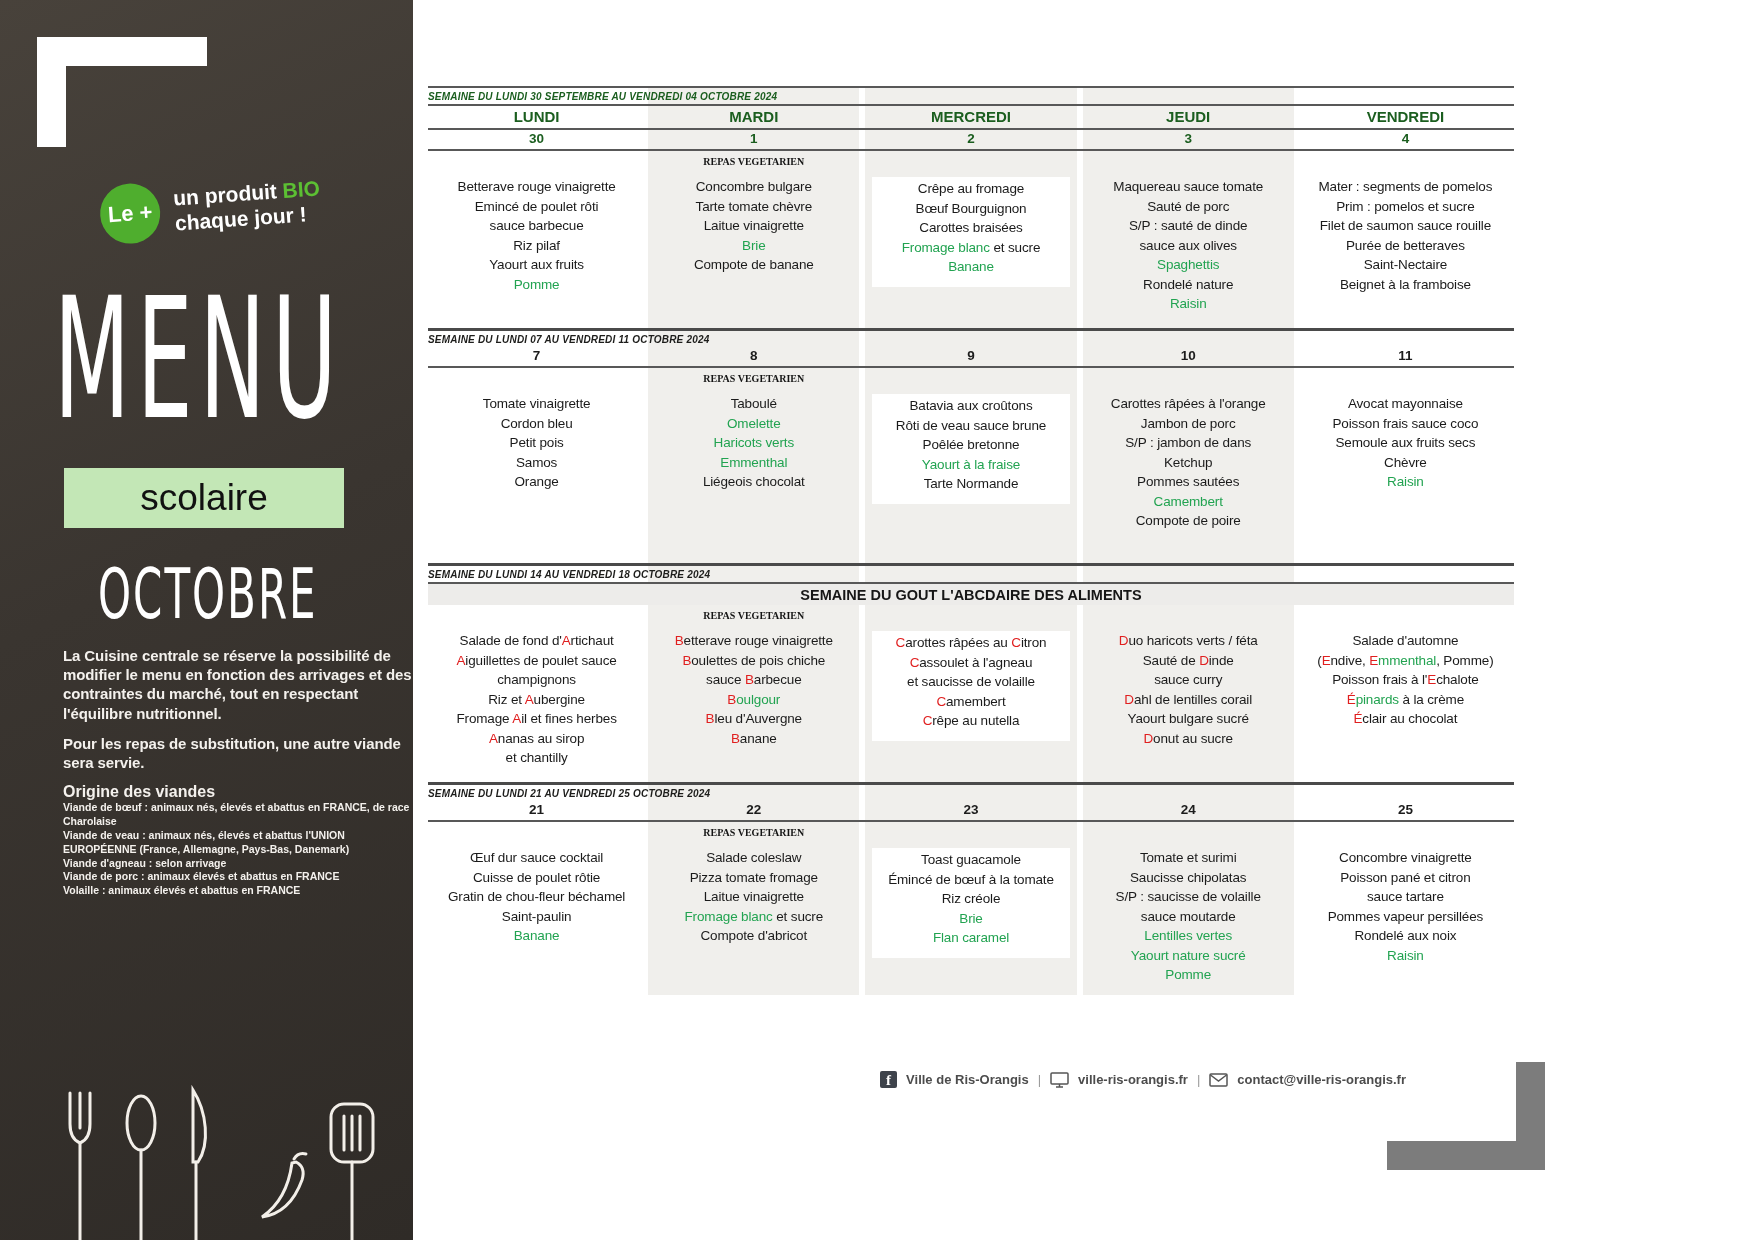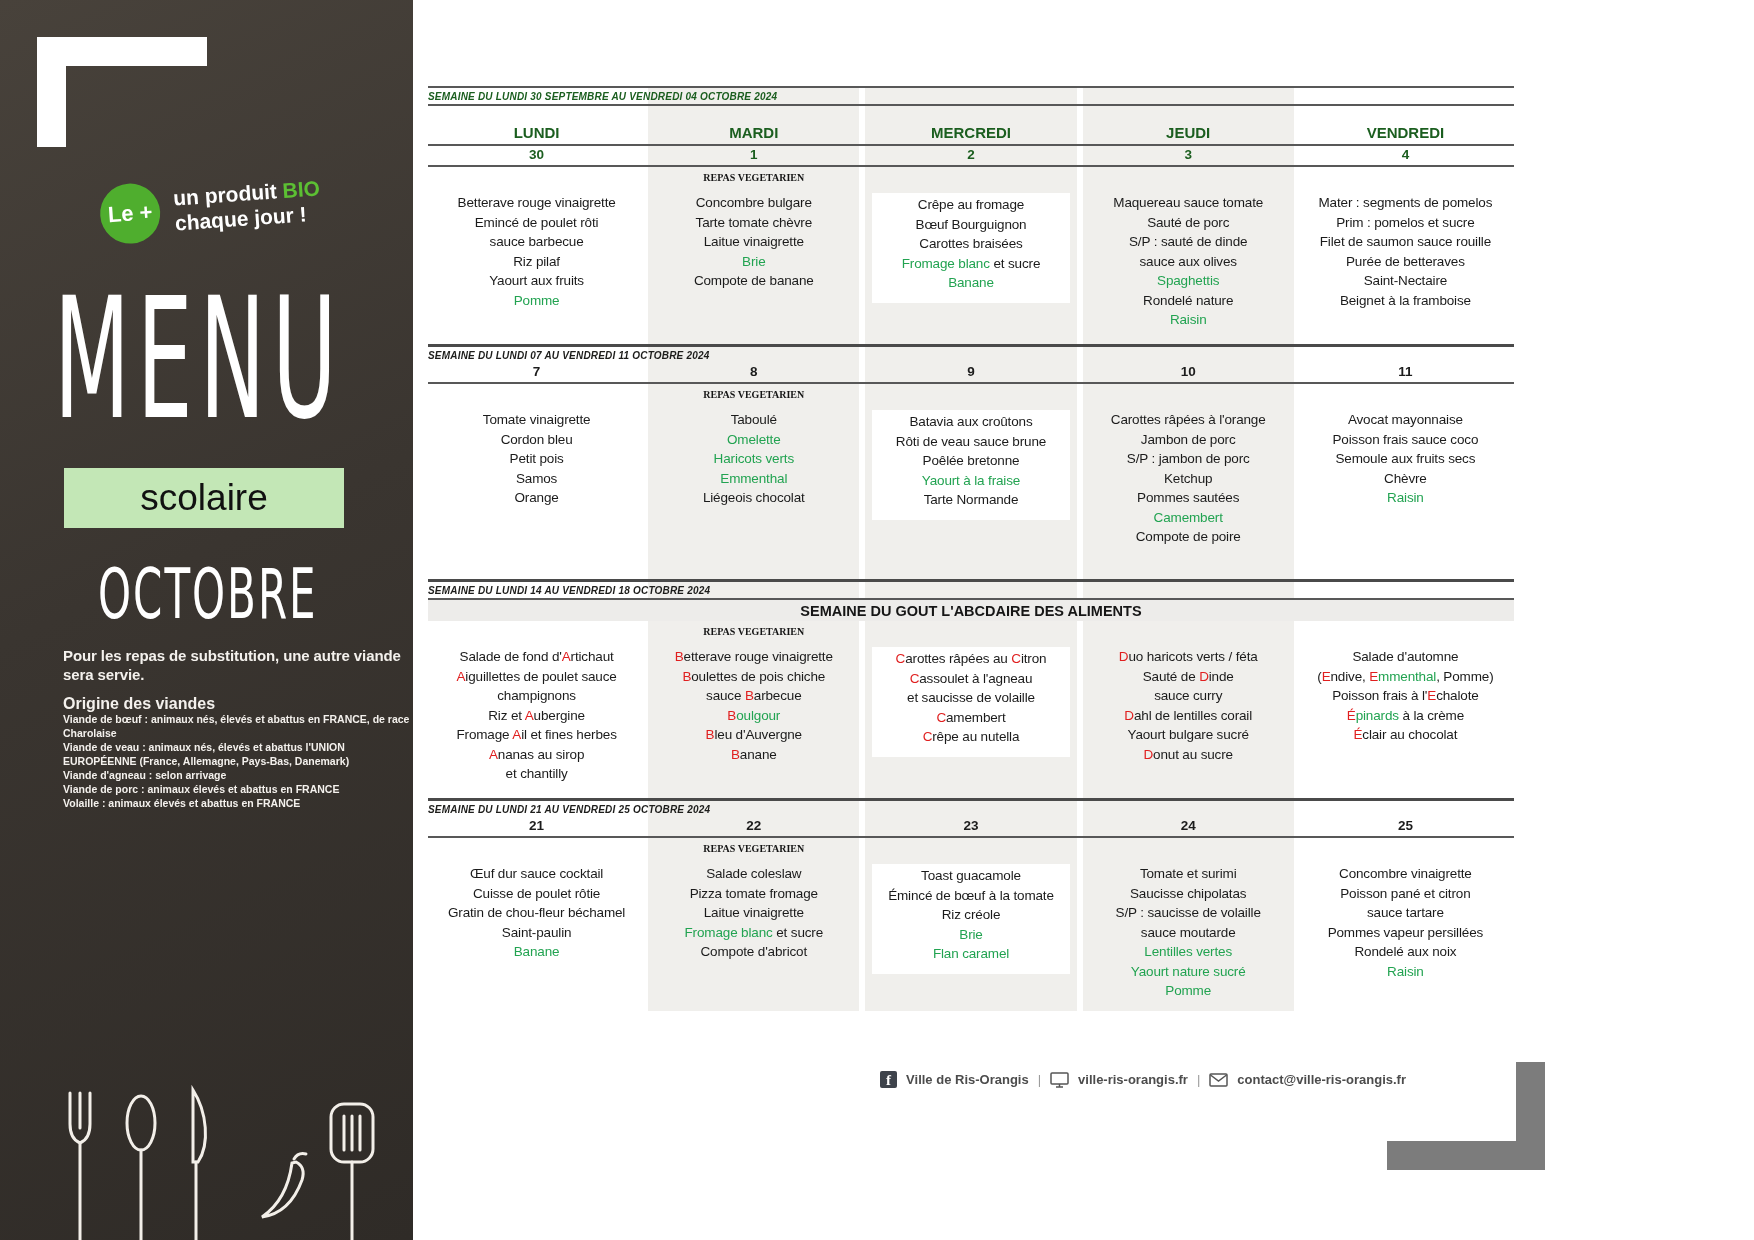--- a/index.html
+++ b/index.html
@@ -46,21 +46,21 @@
   .stripe.c2{left:calc(40% + 3px);width:calc(20% - 6px);}
   .stripe.c3{left:calc(60% + 3px);width:calc(20% - 6px);}
   #weeks{position:relative;z-index:1;}
 
   .rule{border-top:2px solid #585858;height:0;}
   .rule.thick{border-top:3px solid #4a4a4a;}
   .week-label{text-align:left;font-size:10px;font-weight:bold;font-style:italic;
               padding:3px 0 2px;color:#1d1d1b;letter-spacing:0.2px;}
   .week-label.green{color:#1b5e1f;}
   .day-names,.dates,.days{display:grid;grid-template-columns:repeat(5,1fr);text-align:center;}
-  .day-names{font-size:15px;font-weight:bold;color:#1b5e1f;padding:2px 0 3px;margin-top:16px;}
+  .day-names{font-size:15px;font-weight:bold;color:#1b5e1f;padding:2px 0 3px;}
   .dates{font-size:13.5px;font-weight:bold;color:#1c1c1c;padding:1px 0 3px;}
   .dates.green{color:#1b5e1f;}
   .banner{text-align:center;font-weight:bold;font-size:14.5px;background:#edecea;
           padding:3px 0 2px;color:#161616;}
   .days{padding-top:5px;}
   .veg-slot{height:21px;font-weight:bold;font-size:10px;color:#141414;font-family:Liberation Serif, serif;}
   .items{margin:0 4px;}
   .items.white-panel{background:#ffffff;margin:0 10px;padding:2px 0 10px;}
   .menu-item{font-size:13.5px;line-height:19.5px;color:#1b1b1b;letter-spacing:-0.15px;}
   .txt-green{color:#22a351;}
@@ -94,20 +94,21 @@
       <div><span>un produit </span><span class="bio">BIO</span></div>
       <div>chaque jour !</div>
     </div>
   </div>
 
   <div class="menu-title">MENU</div>
   <div class="scolaire-box">scolaire</div>
   <div class="october">OCTOBRE</div>
 
   <div class="side-copy">
+    <p>La Cuisine centrale se réserve la possibilité de modifier le menu en fonction des arrivages et des contraintes du marché, tout en respectant l'équilibre nutritionnel.</p>
     <p>Pour les repas de substitution, une autre viande sera servie.</p>
     <div class="origin-title">Origine des viandes</div>
     <div class="origin-line">Viande de bœuf : animaux nés, élevés et abattus en FRANCE, de race Charolaise</div>
     <div class="origin-line">Viande de veau : animaux nés, élevés et abattus l'UNION EUROPÉENNE (France, Allemagne, Pays-Bas, Danemark)</div>
     <div class="origin-line">Viande d'agneau : selon arrivage</div>
     <div class="origin-line">Viande de porc : animaux élevés et abattus en FRANCE</div>
     <div class="origin-line">Volaille : animaux élevés et abattus en FRANCE</div>
   </div>
 
   <svg class="cutlery" viewBox="0 0 413 330">
@@ -252,21 +253,21 @@
               <div class="menu-item"><span>Poêlée bretonne</span></div>
               <div class="menu-item"><span class="txt-green">Yaourt à la fraise</span></div>
               <div class="menu-item"><span>Tarte Normande</span></div>
             </div>
           </div>
           <div class="day-cell">
             <div class="veg-slot"></div>
             <div class="items">
               <div class="menu-item"><span>Carottes râpées à l'orange</span></div>
               <div class="menu-item"><span>Jambon de porc</span></div>
-              <div class="menu-item"><span>S/P : jambon de porc</span></div>
+              <div class="menu-item"><span>S/P : jambon de dans</span></div>
               <div class="menu-item"><span>Ketchup</span></div>
               <div class="menu-item"><span>Pommes sautées</span></div>
               <div class="menu-item"><span class="txt-green">Camembert</span></div>
               <div class="menu-item"><span>Compote de poire</span></div>
             </div>
           </div>
           <div class="day-cell">
             <div class="veg-slot"></div>
             <div class="items">
               <div class="menu-item"><span>Avocat mayonnaise</span></div>

